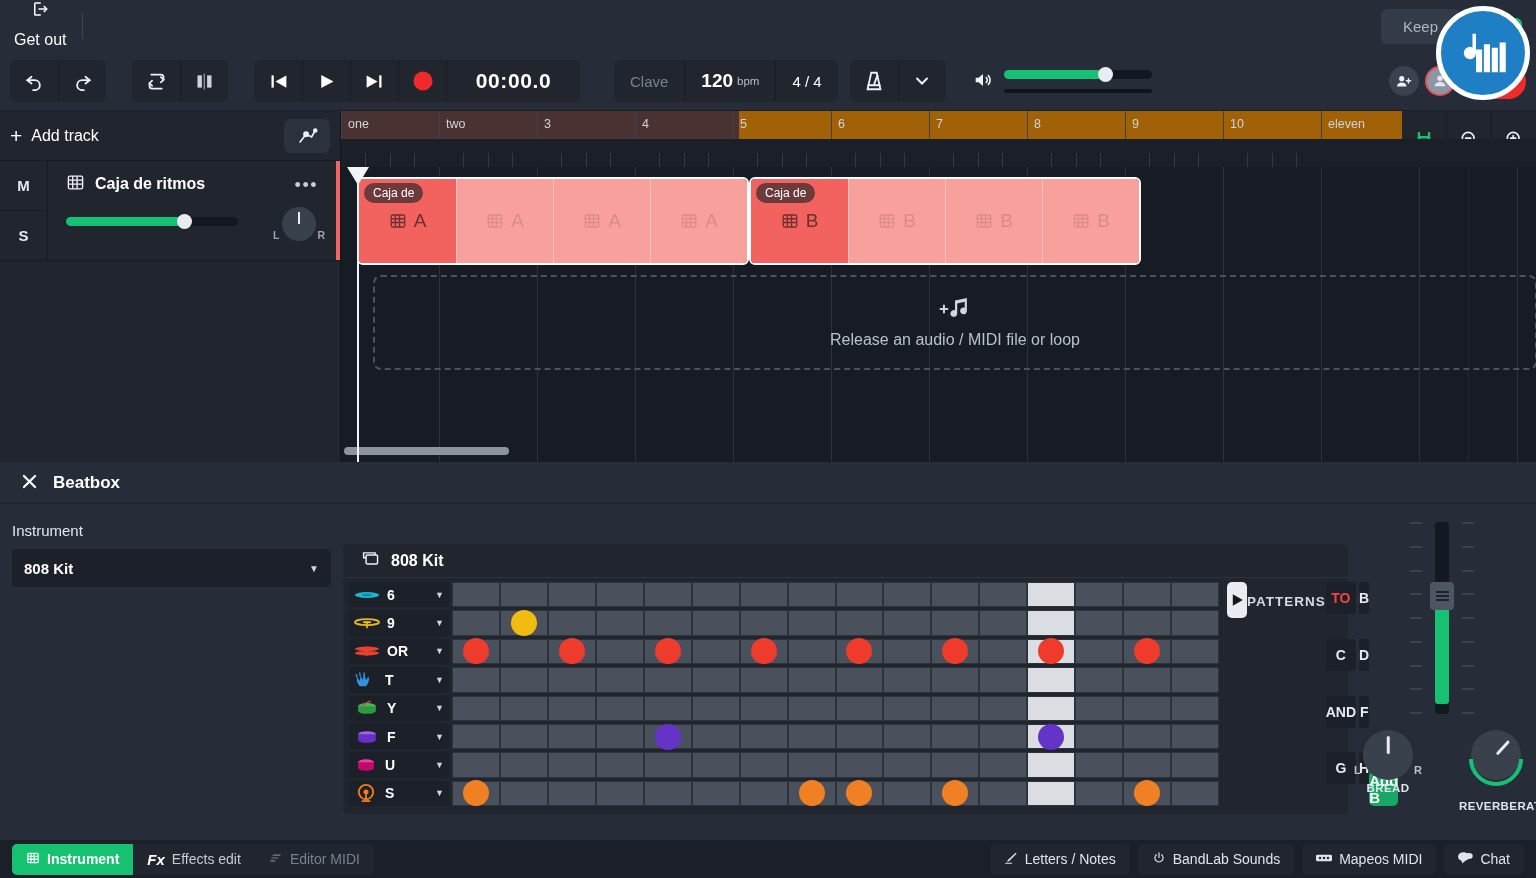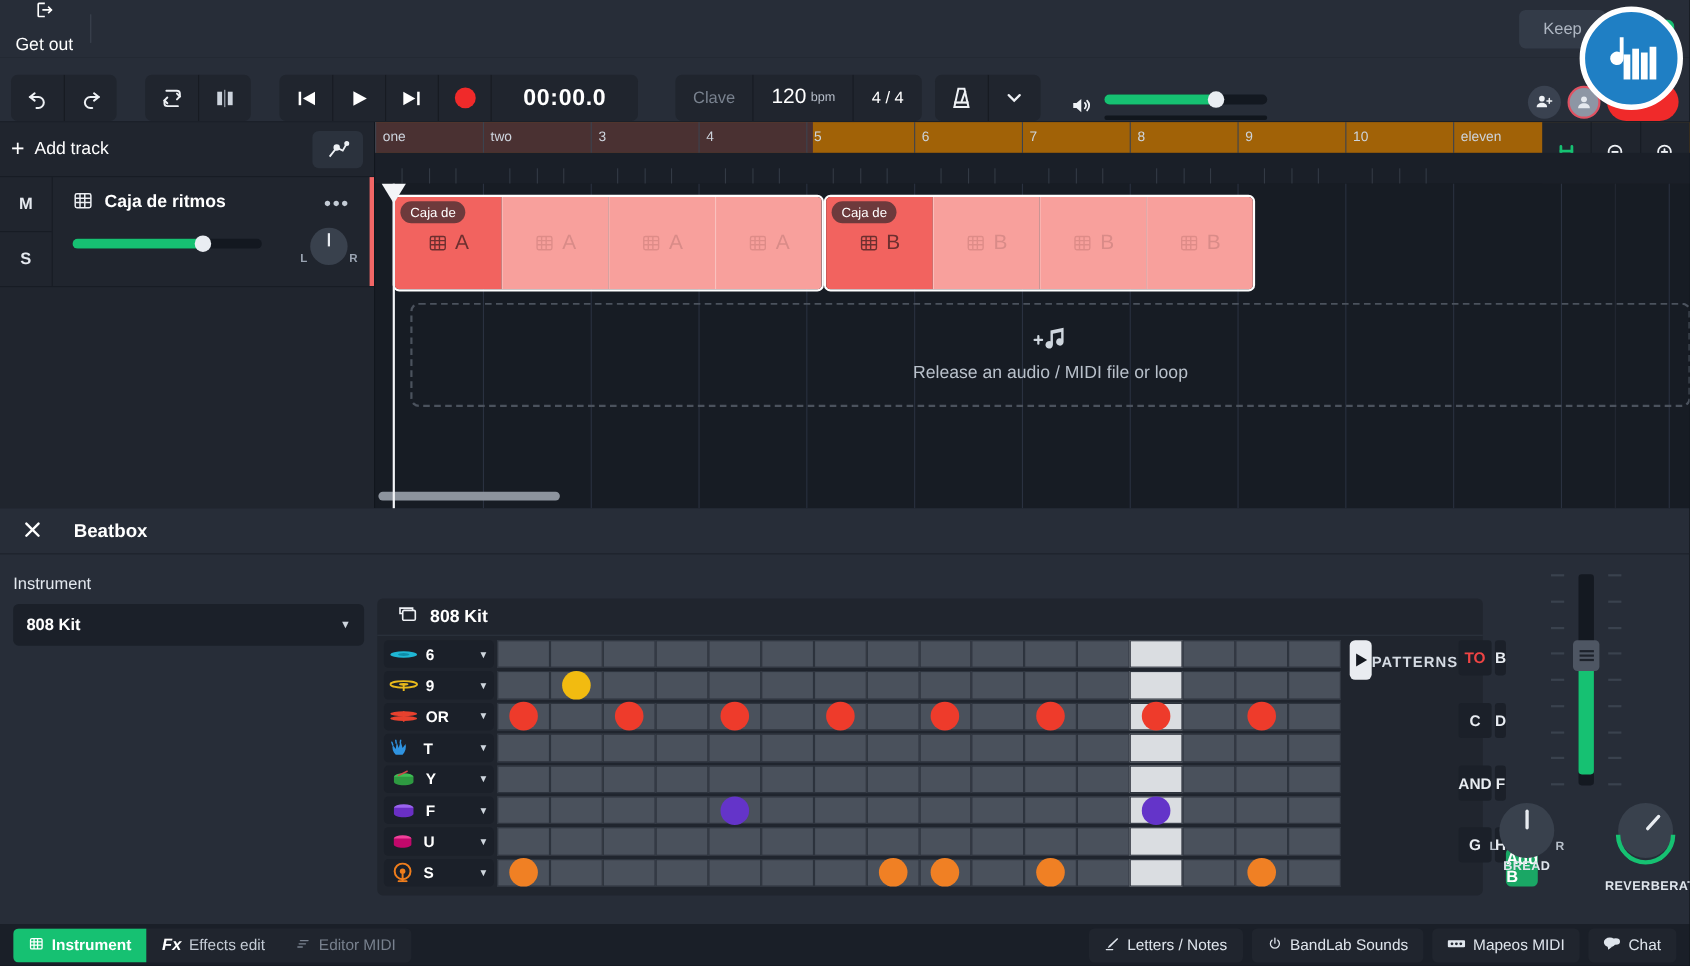--- a/index.html
+++ b/index.html
@@ -24,33 +24,33 @@
   .proj-title { position:absolute; left:0; right:0; top:8px; text-align:center; pointer-events:none; }
   .proj-title .t1 { font-size:18px; font-weight:600; color:#fff; letter-spacing:.2px; }
   .proj-title .t2 { font-size:12.5px; color:#9aa4b2; margin-top:3px; }
 
   .topright { position:absolute; right:14px; top:9px; display:flex; align-items:center; gap:10px; }
   .btn-keep { background:#333b48; color:#aeb6c2; font-size:15px; padding:9px 22px; border-radius:6px; cursor:pointer;}
   .btn-pub { background:#16c172; color:#04251a; font-size:15px; font-weight:600; padding:9px 26px; border-radius:6px; cursor:pointer;}
 
   
   .transport { position:absolute; left:0; top:52px; width:1536px; height:59px;
-               background:#272d38; display:flex; align-items:flex-end; padding:0 10px;
+               background:#272d38; display:flex; align-items:center; padding:0 10px;
                border-bottom:1px solid #1b2029; }
   .grp { display:flex; background:#20252e; border-radius:6px; overflow:hidden; height:42px; align-items:center;}
   .gbtn { width:48px; height:42px; display:flex; align-items:center; justify-content:center; cursor:pointer; }
   .gbtn + .gbtn { border-left:1px solid #171b22; }
   .spacer-10{width:12px;} .spacer-20{width:26px;} .spacer-30{width:34px;}
   .timecode { min-width:134px; height:42px; display:flex; align-items:center; justify-content:center;
               font-size:21px; font-weight:600; color:#fff; letter-spacing:.6px; border-left:1px solid #171b22;}
   .tbox { height:42px; display:flex; align-items:center; justify-content:center; padding:0 16px;
           font-size:15px; color:#fff; cursor:pointer; }
   .tbox + .tbox { border-left:1px solid #171b22; }
   .tbox.dim { color:#79828f; }
-  .bpmnum { font-size:19px; font-weight:400; }
+  .bpmnum { font-size:19px; font-weight:700; }
   .bpmlbl { font-size:11.5px; color:#b6bec9; margin-left:4px; }
 
   .volwrap { display:flex; align-items:center; gap:10px; margin-left:26px; }
   .volslider { position:relative; width:148px; }
   .voltrack { width:148px; height:9px; border-radius:5px; background:#131820; }
   .volfill { position:absolute; left:0; top:0; width:101px; height:9px; border-radius:5px; background:#16c172; }
   .volknob { position:absolute; left:94px; top:-3px; width:15px; height:15px; border-radius:50%; background:#e9edf2; }
   .volline { width:148px; height:4px; background:#11161d; border-radius:2px; margin-top:10px; }
 
   .collab { display:flex; align-items:center; gap:6px; margin-left:auto; }
@@ -123,21 +123,21 @@
   .dropzone .dz-text { font-size:16px; color:#b9c1cb; }
 
   .playhead { position:absolute; left:0; top:0; width:2px; bottom:0; background:#f3f5f8; z-index:12; }
   .playhead-tri { position:absolute; left:-10px; top:0; width:0;height:0;
      border-left:11px solid transparent; border-right:11px solid transparent; border-top:18px solid #f3f5f8; }
 
   .hscroll { position:absolute; left:344px; bottom:7px; width:165px; height:8px; background:#8d949e; border-radius:4px; cursor:pointer;}
 
   
   .editor { position:absolute; left:0; top:462px; width:1536px; height:378px; background:#272d38; }
-  .editor-head { height:42px; display:flex; align-items:center; gap:28px; padding:0 20px; border-bottom:1px solid #1d222b;}
+  .editor-head { height:42px; display:flex; align-items:center; gap:14px; padding:0 20px; border-bottom:1px solid #1d222b;}
   .editor-head .ttl { font-size:17px; font-weight:600; color:#fff; }
   .close-x { cursor:pointer; }
 
   .editor-body { position:absolute; left:0; top:42px; right:0; bottom:0; display:flex; }
   .inst-col { width:343px; padding:18px 12px 0 12px; }
   .inst-lbl { font-size:15px; color:#e3e8ee; margin-bottom:10px; }
   .inst-select { height:38px; background:#1b2029; border-radius:5px; display:flex; align-items:center;
                  padding:0 12px; font-size:15px; font-weight:600; color:#fff; cursor:pointer; }
   .inst-select .caret { margin-left:auto; font-size:10px; color:#cfd6de;}
 

